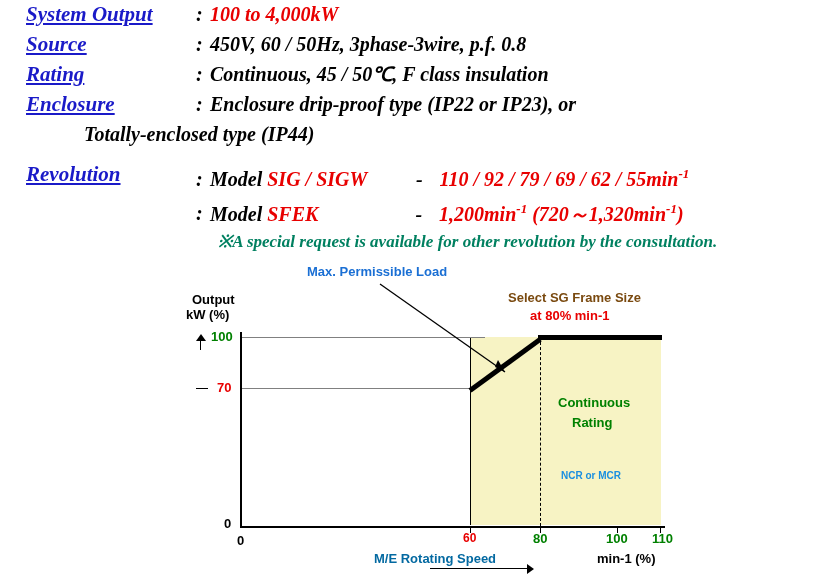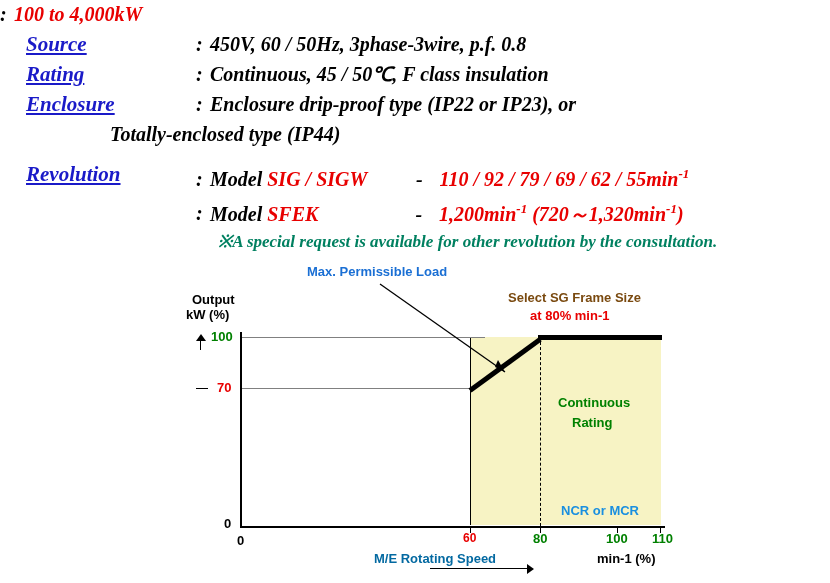--- a/index.html
+++ b/index.html
@@ -65,21 +65,21 @@
     font-style: italic;
     font-size: 17px;
     line-height: 26px;
     white-space: nowrap;
   }
   .sup {
     font-size: 0.65em;
     vertical-align: super;
   }
   .indent-cont {
-    padding-left: 110px;
+    padding-left: 84px;
   }
   .note-indent {
     padding-left: 218px;
   }
 
   
   #chart-area {
     position: absolute;
     left: 0;
     top: 248px;
@@ -146,20 +146,21 @@
     border-bottom: 5px solid transparent;
     border-left: 7px solid #000;
   }
 </style>
 </head>
 <body>
 
 <div id="spec">
 
   <div class="spec-row">
+    <div class="spec-label">System Output</div>
     <div class="spec-value">
       <span class="colon">:</span><span class="red">100 to 4,000kW</span>
     </div>
   </div>
 
   <div class="spec-row">
     <div class="spec-label">Source</div>
     <div class="spec-value">
       <span class="colon">:</span><span class="black">450V,  60 / 50Hz,  3phase-3wire,  p.f. 0.8</span>
     </div>
@@ -265,15 +266,15 @@
   <div class="lbl" style="left:307px; top:16px; font-size:13px; font-weight:bold; color:#1a6fd4;">Max. Permissible Load</div>
 
   <svg style="position:absolute; left:300px; top:20px; width:240px; height:120px;">
     <line x1="80" y1="16" x2="205" y2="104" stroke="#000" stroke-width="1.3"></line>
     <polygon points="205,104 195,99 198,92" fill="#000"></polygon>
   </svg>
 
   <div class="lbl" style="left:508px; top:42px; font-size:13px; font-weight:bold; color:#7a4a10;">Select SG Frame Size</div>
   <div class="lbl" style="left:530px; top:60px; font-size:13px; font-weight:bold; color:#e80000;">at 80% min-1</div>
 
-  <div class="lbl" style="left:561px; top:255px; font-size:13px; font-weight:bold; color:#1a8fe0;">NCR or MCR</div>
+  <div class="lbl" style="left:561px; top:222px; font-size:10px; font-weight:bold; color:#1a8fe0;">NCR or MCR</div>
 
 </div>
 
 </body></html>

